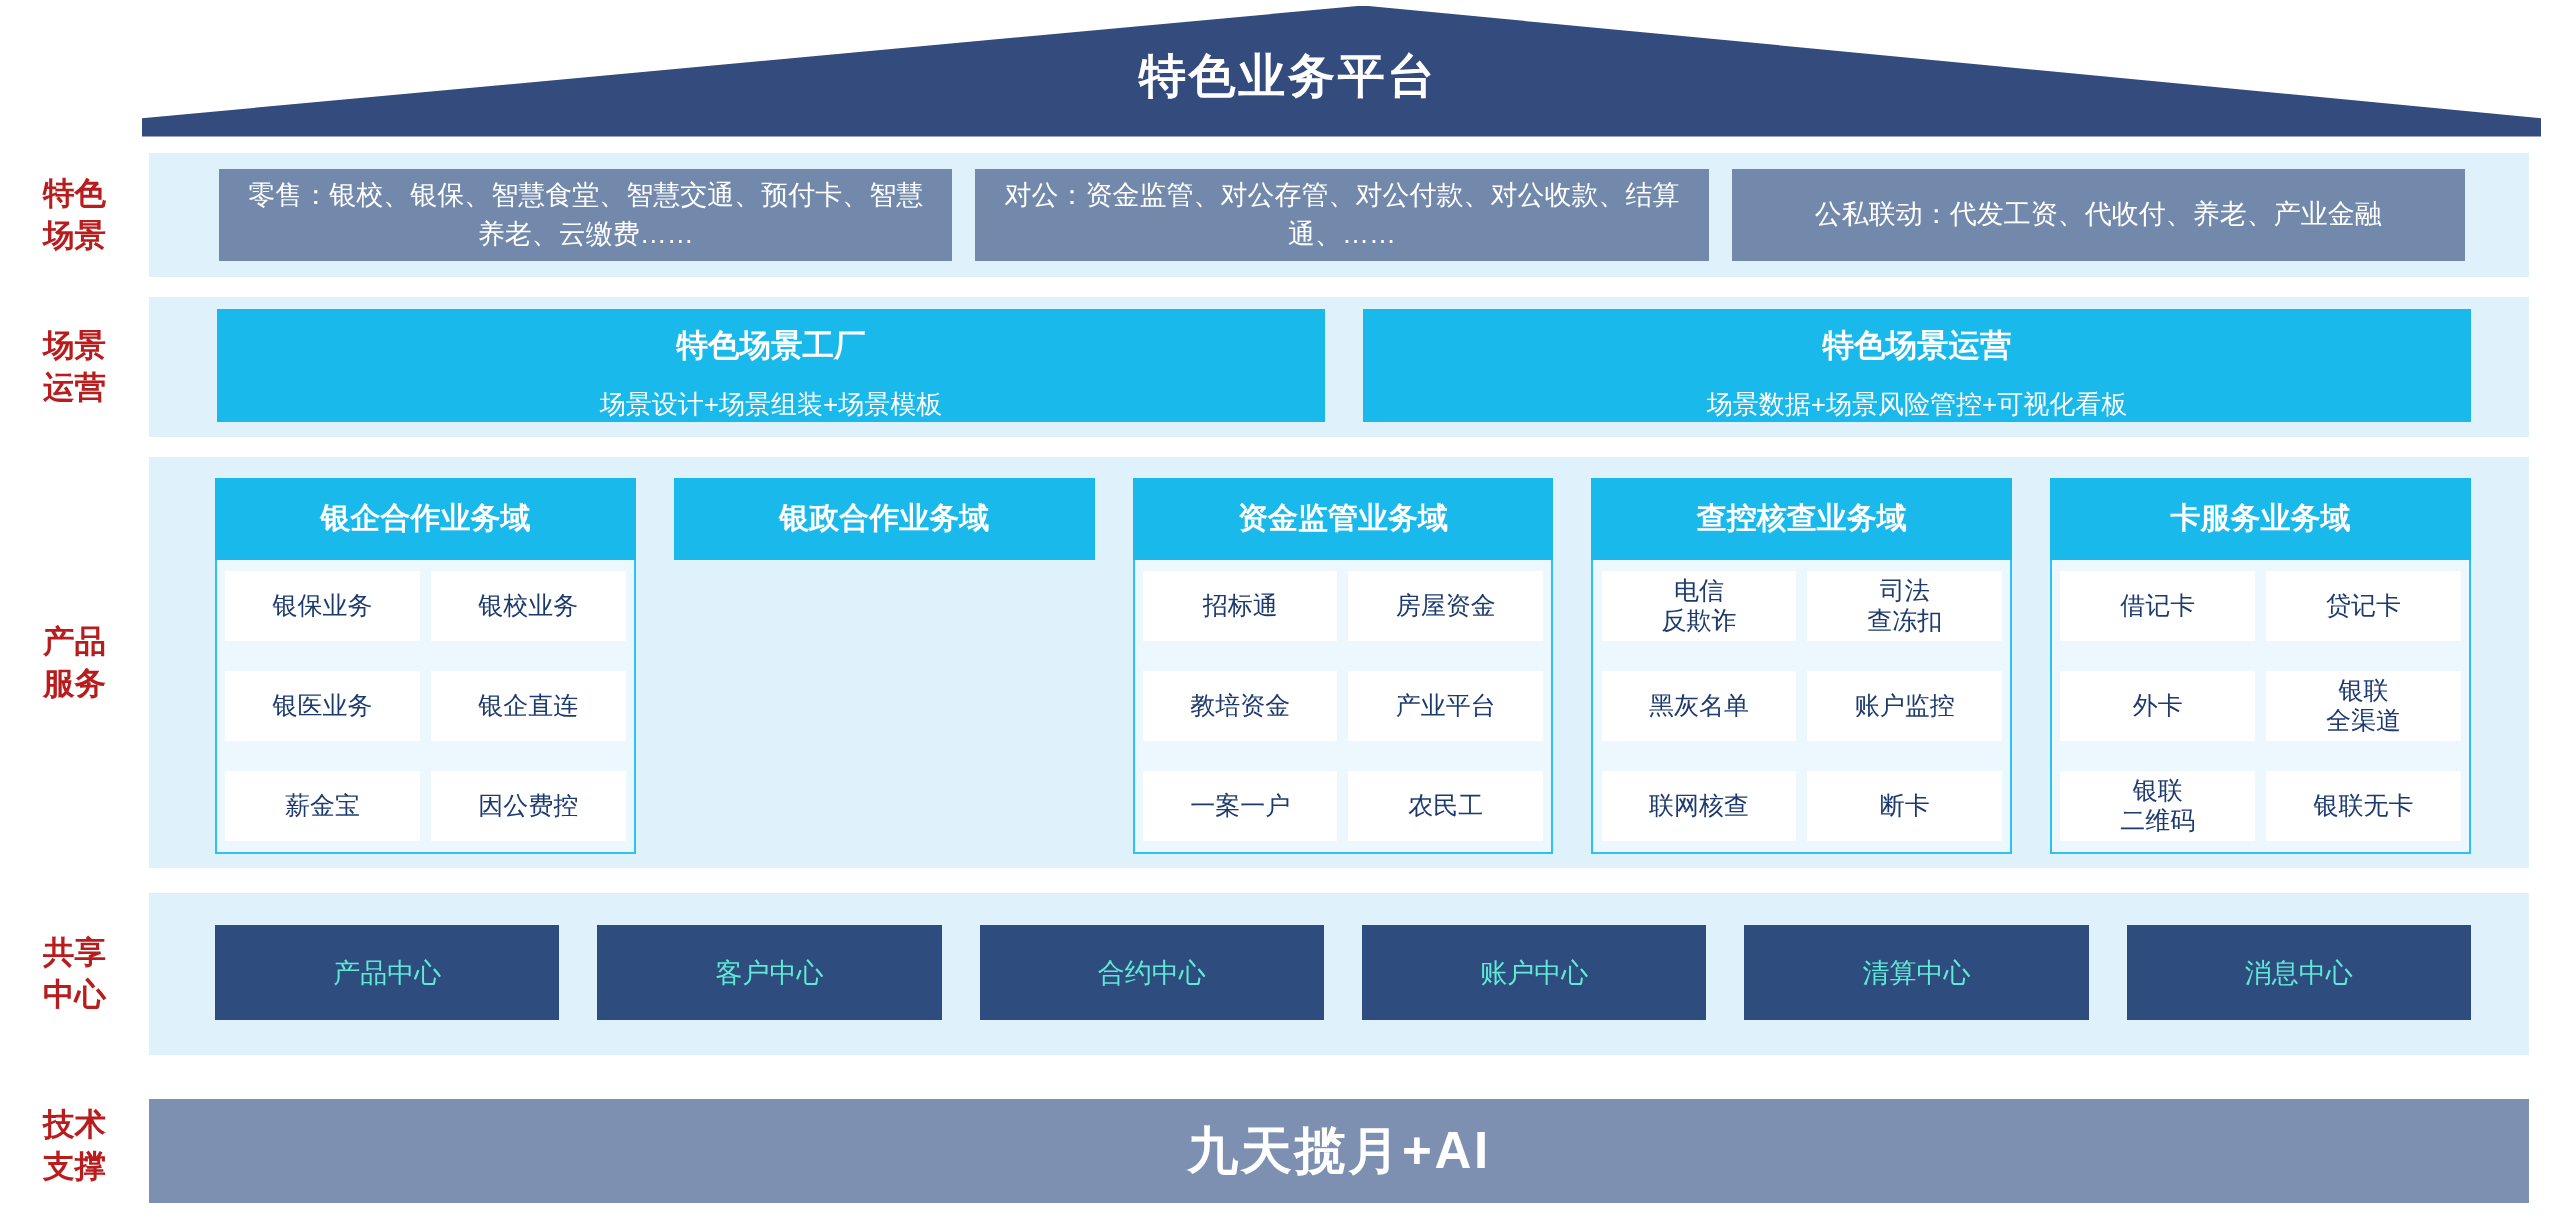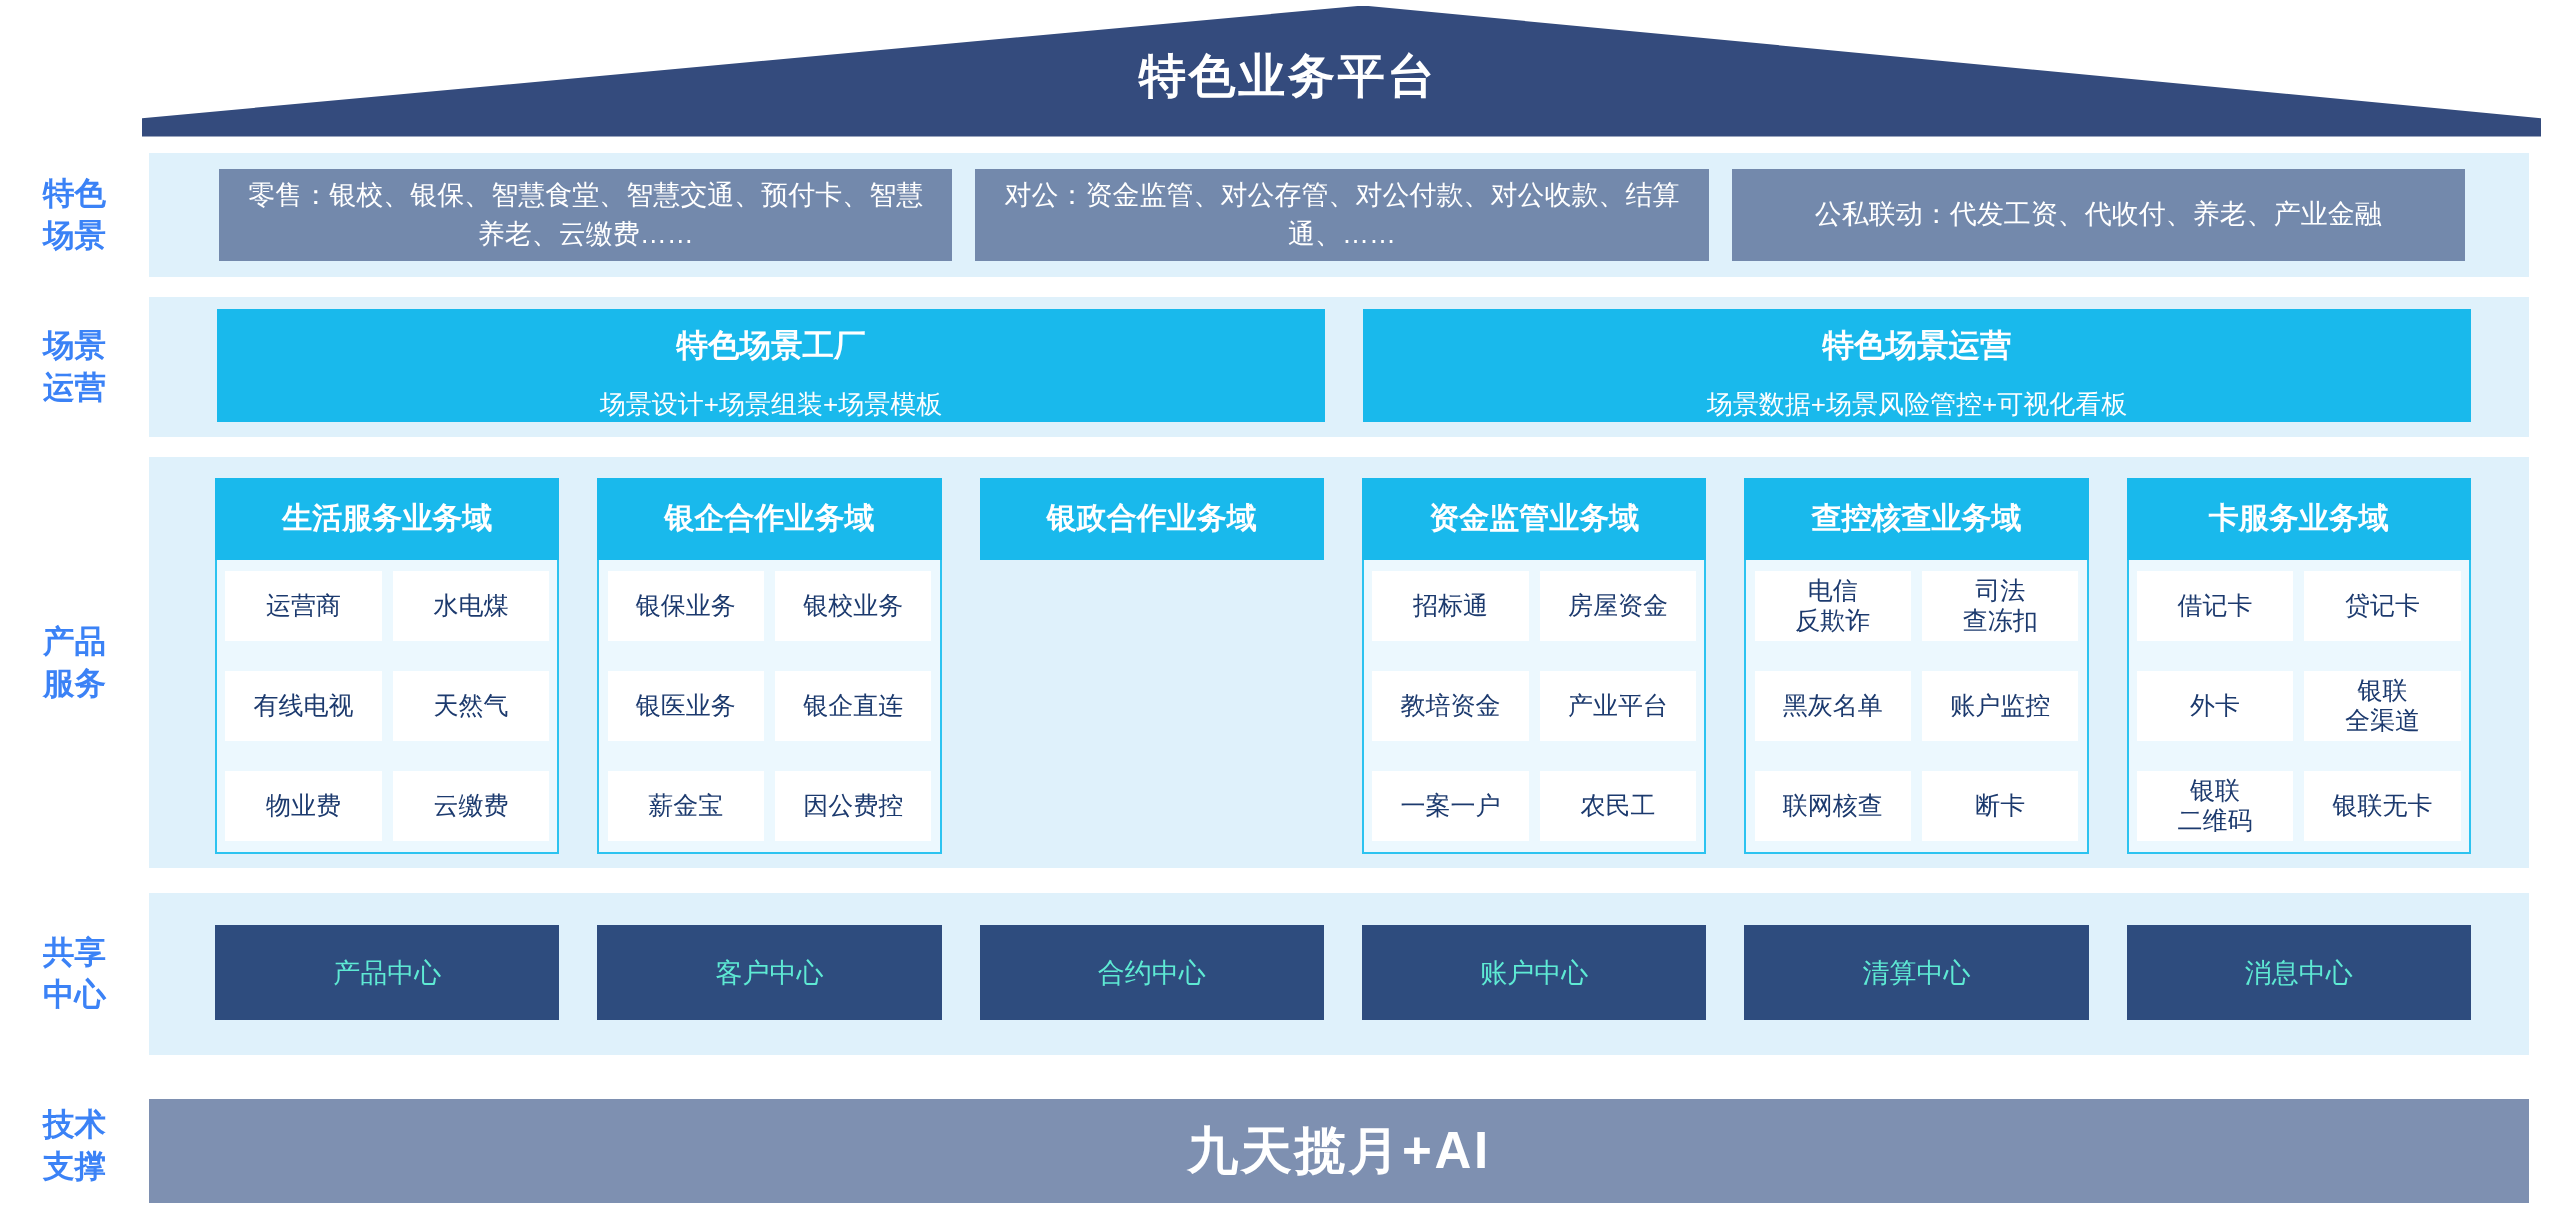--- a/index.html
+++ b/index.html
@@ -14,21 +14,21 @@
     background:#344b7d;
     clip-path:polygon(0 86%, 50.9% 0, 100% 86%, 100% 100%, 0 100%);
   }
   .roof-title{
     position:absolute;left:0;top:45px;width:2576px;text-align:center;
     color:#ffffff;font-size:47px;font-weight:700;letter-spacing:2.7px;z-index:2;
   }
   
   .side-label{
     position:absolute;left:0;width:149px;display:flex;align-items:center;justify-content:center;
-    color:#3b82f6;font-size:31.5px;font-weight:600;line-height:1.32;text-align:center;
+    color:#b91c1c;font-size:31.5px;font-weight:600;line-height:1.32;text-align:center;
     white-space:pre-line;
   }
   .lbl-scenes{top:153px;height:124px;}
   .lbl-operation{top:297px;height:140px;}
   .lbl-products{top:457px;height:411px;}
   .lbl-shared{top:893px;height:162px;}
   .lbl-tech{top:1099px;height:94px;}
   
   .band{
     position:absolute;left:149px;width:2380px;background:#dff1fb;display:flex;
@@ -108,31 +108,20 @@
       <div class="cyan-box-sub">场景设计+场景组装+场景模板</div>
     </div>
     <div class="cyan-box">
       <div class="cyan-box-title">特色场景运营</div>
       <div class="cyan-box-sub">场景数据+场景风险管控+可视化看板</div>
     </div>
   </div>
 
   <div class="band band-products">
 
-    <div class="col">
-      <div class="col-header">生活服务业务域</div>
-      <div class="col-body">
-        <div class="cell">运营商</div>
-        <div class="cell">水电煤</div>
-        <div class="cell">有线电视</div>
-        <div class="cell">天然气</div>
-        <div class="cell">物业费</div>
-        <div class="cell">云缴费</div>
-      </div>
-    </div>
 
     <div class="col">
       <div class="col-header">银企合作业务域</div>
       <div class="col-body">
         <div class="cell">银保业务</div>
         <div class="cell">银校业务</div>
         <div class="cell">银医业务</div>
         <div class="cell">银企直连</div>
         <div class="cell">薪金宝</div>
         <div class="cell">因公费控</div>

